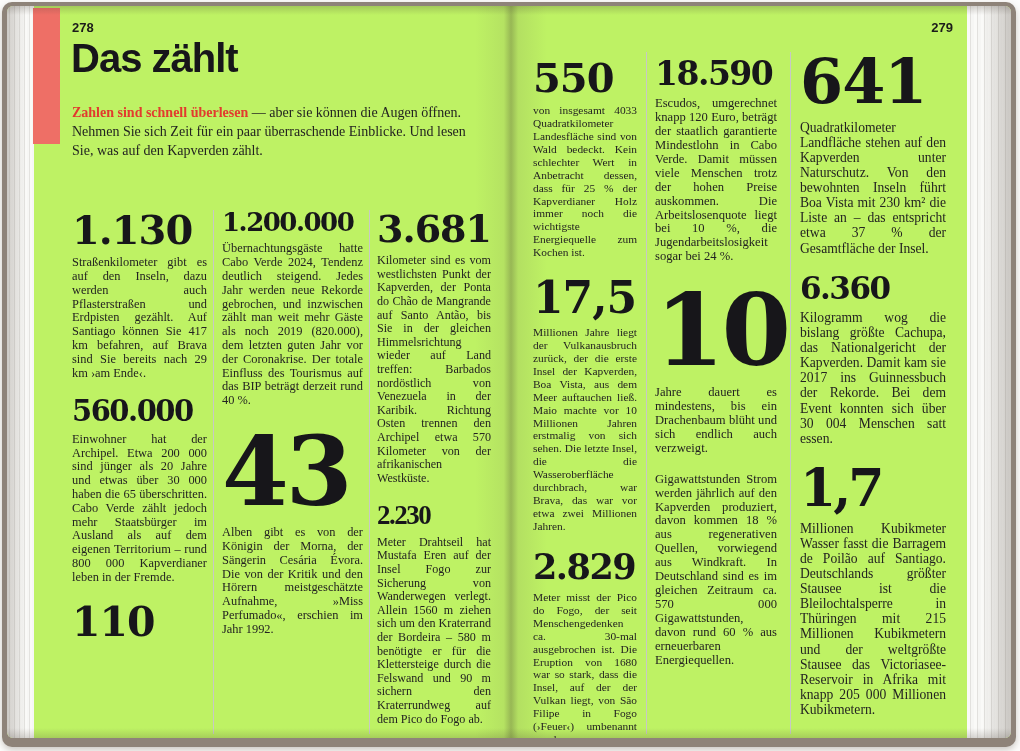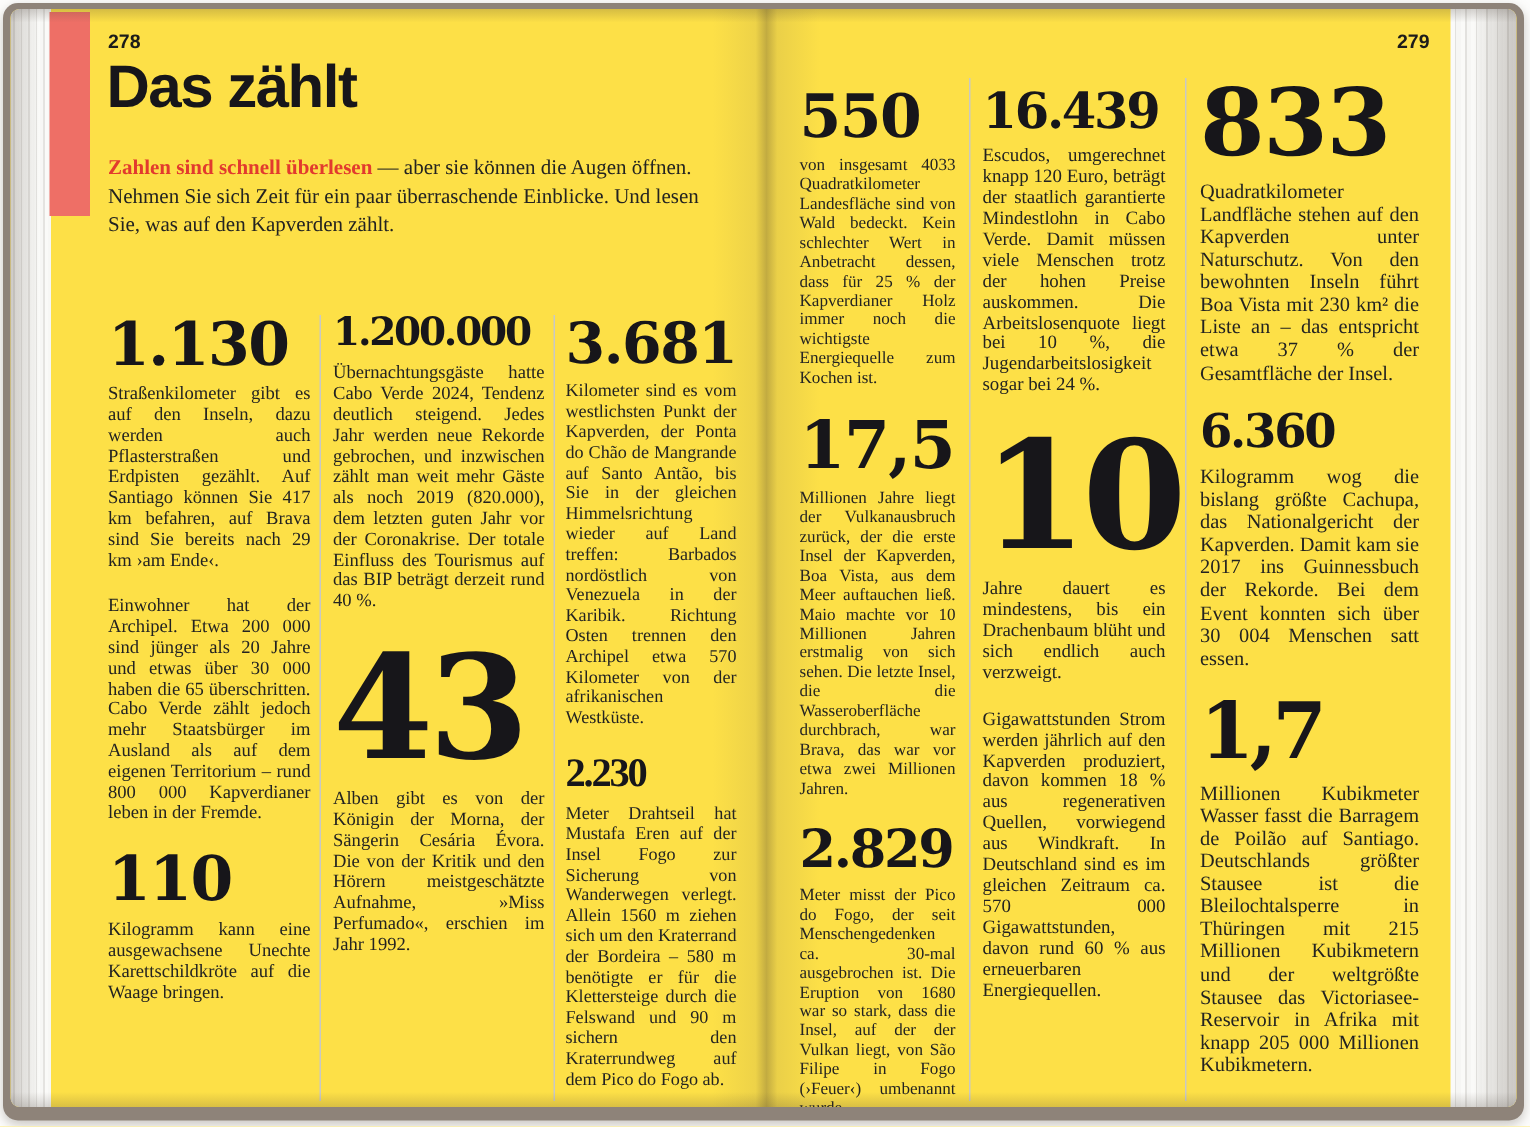--- a/index.html
+++ b/index.html
@@ -1,20 +1,20 @@
 <!DOCTYPE html>
 <html lang="de"><head>
 <meta charset="utf-8">
 <style>
   html,body{margin:0;padding:0;}
   .scene{position:relative;width:1020px;height:751px;background:#fdfdfc;overflow:hidden;
          font-family:"Liberation Serif",serif;color:#232321;}
   .book{position:absolute;left:2px;top:2px;width:1014px;height:745px;background:#8e8379;
         border-radius:10px;box-shadow:0 3px 7px rgba(110,100,90,.35);}
-  .pages{position:absolute;left:5px;top:4px;right:5px;bottom:9px;background:#fde047;
+  .pages{position:absolute;left:5px;top:4px;right:5px;bottom:9px;background:#bef264;
          border-radius:6px;overflow:hidden;}
   
   .edge{position:absolute;top:0;bottom:0;pointer-events:none;}
   .edge-left{left:0;width:27px;
     background:repeating-linear-gradient(90deg,#f7f7f5 0 2px,#e4e3e0 2px 3px,#fafaf8 3px 5px);}
   .edge-left::after{content:"";position:absolute;inset:0;
     background:linear-gradient(90deg,rgba(95,85,75,.28),rgba(95,85,75,0) 70%);}
   .edge-right{right:0;width:44px;
     background:repeating-linear-gradient(90deg,#fafaf8 0 3px,#e2e1de 3px 4px,#f6f6f4 4px 7px);}
   .edge-right::after{content:"";position:absolute;inset:0;
@@ -77,25 +77,25 @@
         <div class="pnum pnum-l">278</div>
         <h1 class="title" style="margin:0">Das zählt</h1>
         <div class="intro"><b style="color:#e23a2e">Zahlen sind schnell überlesen</b><span> — aber sie können die Augen öffnen. Nehmen Sie sich Zeit für ein paar überraschende Einblicke. Und lesen Sie, was auf den Kapverden zählt.</span></div>
 
         <div class="col c-l1">
           <div class="stat">
             <div class="num n40">1.130</div>
             <p>Straßenkilometer gibt es auf den Inseln, dazu werden auch Pflasterstraßen und Erdpisten gezählt. Auf Santiago können Sie 417 km befahren, auf Brava sind Sie bereits nach 29 km ›am Ende‹.</p>
           </div>
           <div class="stat">
+            <div class="num n29">560.000</div>
             <p>Einwohner hat der Archipel. Etwa 200 000 sind jünger als 20 Jahre und etwas über 30 000 haben die 65 überschritten. Cabo Verde zählt jedoch mehr Staatsbürger im Ausland als auf dem eigenen Territorium – rund 800 000 Kapverdianer leben in der Fremde.</p>
           </div>
           <div class="stat">
             <div class="num n54">110</div>
-            <p>Kilogramm kann eine ausgewachsene Unechte Karettschildkröte auf die Waage bringen.</p>
           </div>
         </div>
         <div class="rule rl1"></div>
 
         <div class="col c-l2">
           <div class="stat">
             <div class="num n26">1.200.000</div>
             <p>Übernachtungsgäste hatte Cabo Verde 2024, Tendenz deutlich steigend. Jedes Jahr werden neue Rekorde gebrochen, und inzwischen zählt man weit mehr Gäste als noch 2019 (820.000), dem letzten guten Jahr vor der Coronakrise. Der totale Einfluss des Tourismus auf das BIP beträgt derzeit rund 40 %.</p>
           </div>
           <div class="stat">
@@ -131,36 +131,36 @@
           </div>
           <div class="stat">
             <div class="num n35">2.829</div>
             <p>Meter misst der Pico do Fogo, der seit Menschengedenken ca. 30-mal ausgebrochen ist. Die Eruption von 1680 war so stark, dass die Insel, auf der der Vulkan liegt, von São Filipe in Fogo (›Feuer‹) umbenannt wurde.</p>
           </div>
         </div>
         <div class="rule rr1"></div>
 
         <div class="col c-r2">
           <div class="stat">
-            <div class="num n33">16.439</div>
+            <div class="num n33">18.590</div>
             <p>Escudos, umgerechnet knapp 120 Euro, beträgt der staatlich garantierte Mindestlohn in Cabo Verde. Damit müssen viele Menschen trotz der hohen Preise auskommen. Die Arbeitslosenquote liegt bei 10 %, die Jugendarbeitslosigkeit sogar bei 24 %.</p>
           </div>
           <div class="stat">
             <div class="num n100">10</div>
             <p>Jahre dauert es mindestens, bis ein Drachenbaum blüht und sich endlich auch verzweigt.</p>
           </div>
           <div class="stat">
             <p>Gigawattstunden Strom werden jährlich auf den Kapverden produziert, davon kommen 18 % aus regenerativen Quellen, vorwiegend aus Windkraft. In Deutschland sind es im gleichen Zeitraum ca. 570 000 Gigawattstunden, davon rund 60 % aus erneuerbaren Energiequellen.</p>
           </div>
         </div>
         <div class="rule rr2"></div>
 
         <div class="col c-r3">
           <div class="stat">
-            <div class="num n62">833</div>
+            <div class="num n62">641</div>
             <p>Quadratkilometer Landfläche stehen auf den Kapverden unter Naturschutz. Von den bewohnten Inseln führt Boa Vista mit 230 km² die Liste an – das entspricht etwa 37 % der Gesamtfläche der Insel.</p>
           </div>
           <div class="stat">
             <div class="num n31">6.360</div>
             <p>Kilogramm wog die bislang größte Cachupa, das Nationalgericht der Kapverden. Damit kam sie 2017 ins Guinnessbuch der Rekorde. Bei dem Event konnten sich über 30 004 Menschen satt essen.</p>
           </div>
           <div class="stat">
             <div class="num n80">1,7</div>
             <p>Millionen Kubikmeter Wasser fasst die Barragem de Poilão auf Santiago. Deutschlands größter Stausee ist die Bleilochtalsperre in Thüringen mit 215 Millionen Kubikmetern und der weltgrößte Stausee das Victoriasee-Reservoir in Afrika mit knapp 205 000 Millionen Kubikmetern.</p>
           </div>

